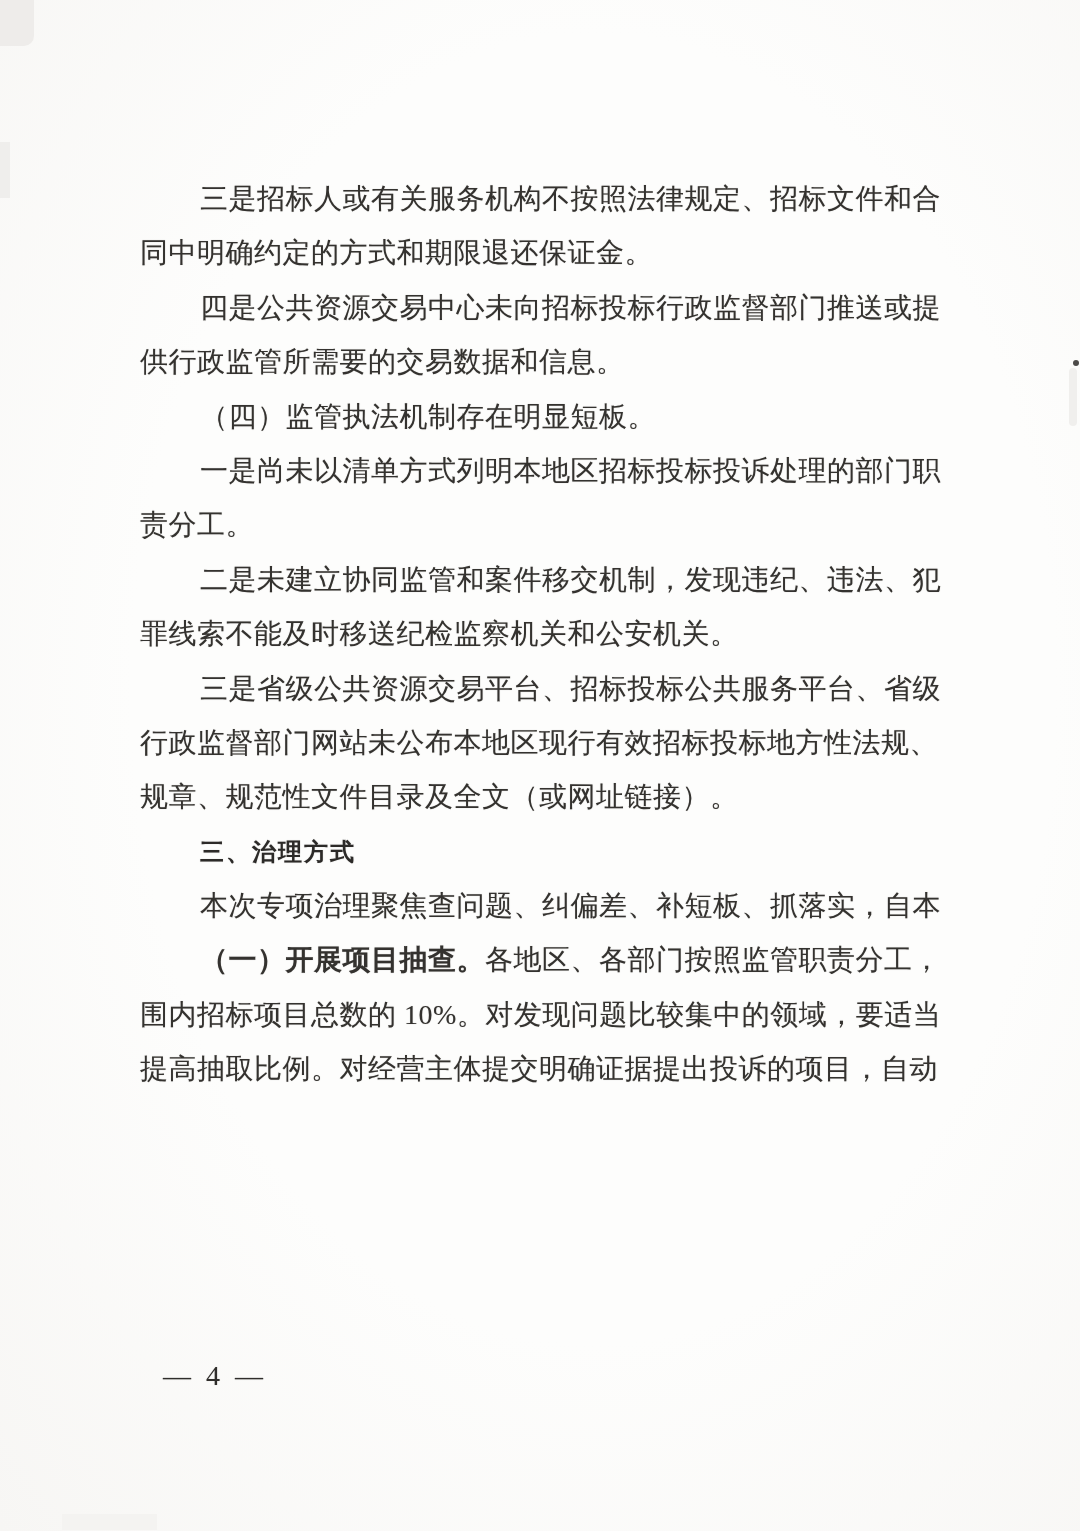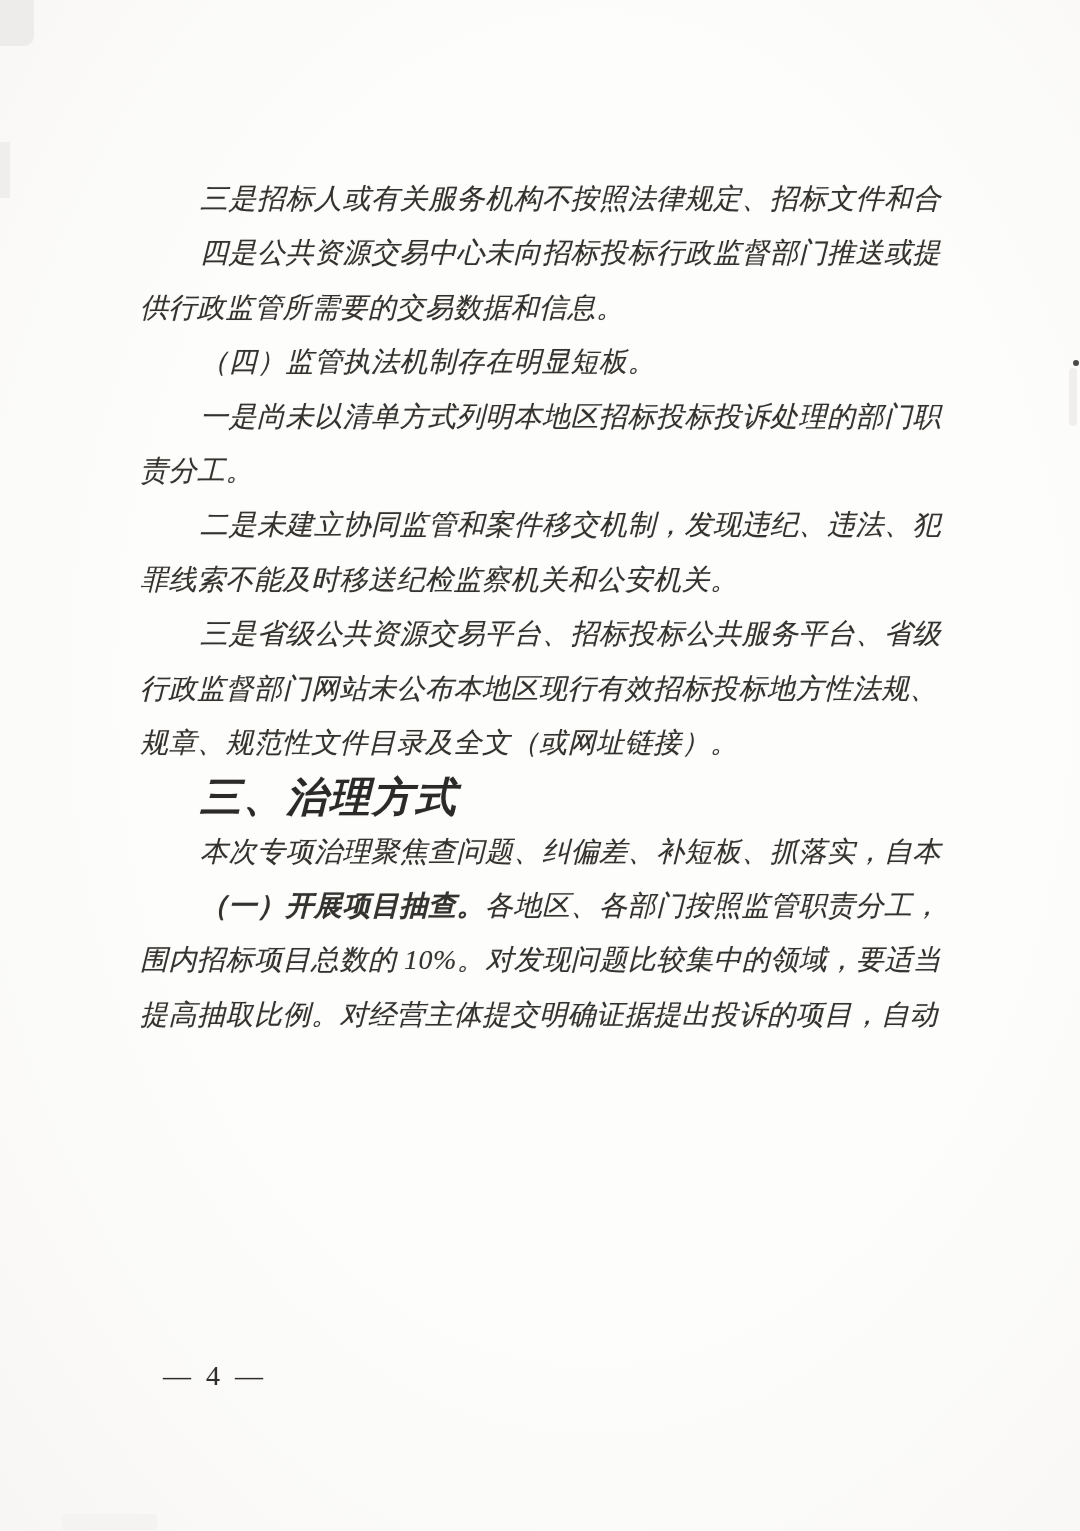--- a/index.html
+++ b/index.html
@@ -62,29 +62,28 @@
     width: 810px;
   }
   .line {
     height: 54.4px;
     line-height: 54.4px;
     font-size: 28px;
     letter-spacing: 0.5px;
     color: #34322f;
     white-space: nowrap;
     text-shadow: 0 0 1px rgba(70,66,60,0.35);
-    font-style: italic;
   }
   .indent {
     text-indent: 60px;
   }
   .heading-sans {
     font-family: "Liberation Sans", "DejaVu Sans", sans-serif;
     font-weight: bold;
-    font-size: 41px;
+    font-size: 24px;
     color: #2c2a28;
     letter-spacing: 2px;
   }
   .lead {
     font-weight: bold;
   }
   .page-number {
     position: absolute;
     left: 163px;
     top: 1354px;
@@ -103,20 +102,21 @@
 <div class="page">
 
   <div class="shadow-a"></div>
   <div class="shadow-b"></div>
   <div class="shadow-c"></div>
   <div class="streak"></div>
   <div class="speck"></div>
 
   <div class="text-block">
     <div class="line indent">三是招标人或有关服务机构不按照法律规定、招标文件和合</div>
+    <div class="line">同中明确约定的方式和期限退还保证金。</div>
     <div class="line indent">四是公共资源交易中心未向招标投标行政监督部门推送或提</div>
     <div class="line">供行政监管所需要的交易数据和信息。</div>
     <div class="line indent">（四）监管执法机制存在明显短板。</div>
     <div class="line indent">一是尚未以清单方式列明本地区招标投标投诉处理的部门职</div>
     <div class="line">责分工。</div>
     <div class="line indent">二是未建立协同监管和案件移交机制，发现违纪、违法、犯</div>
     <div class="line">罪线索不能及时移送纪检监察机关和公安机关。</div>
     <div class="line indent">三是省级公共资源交易平台、招标投标公共服务平台、省级</div>
     <div class="line">行政监督部门网站未公布本地区现行有效招标投标地方性法规、</div>
     <div class="line">规章、规范性文件目录及全文（或网址链接）。</div>

